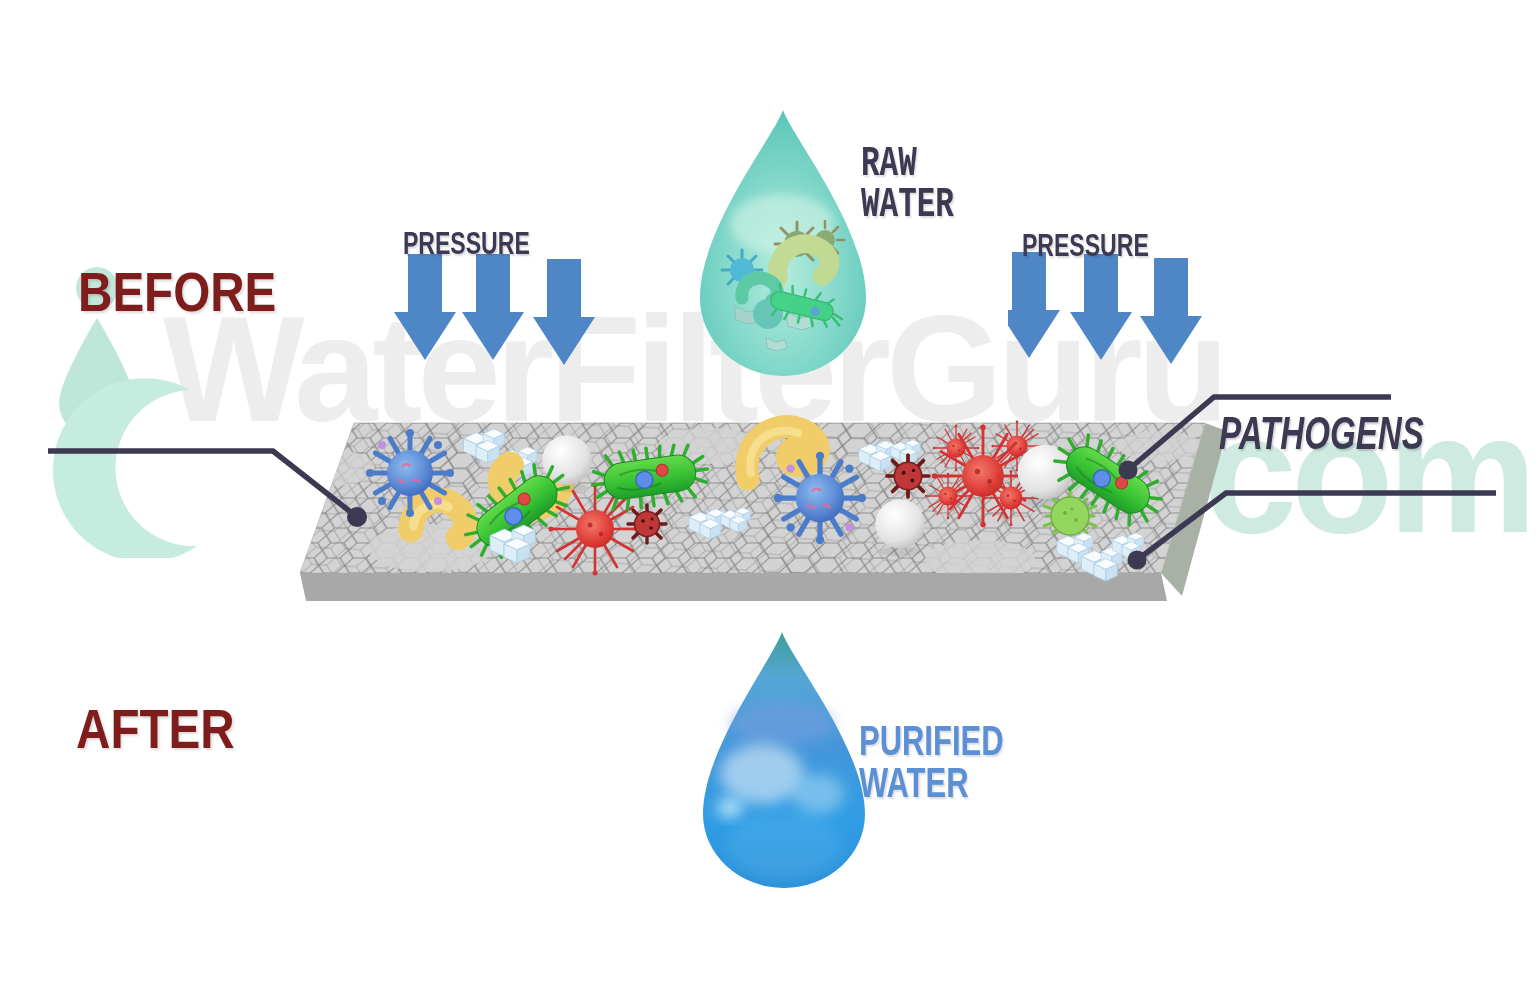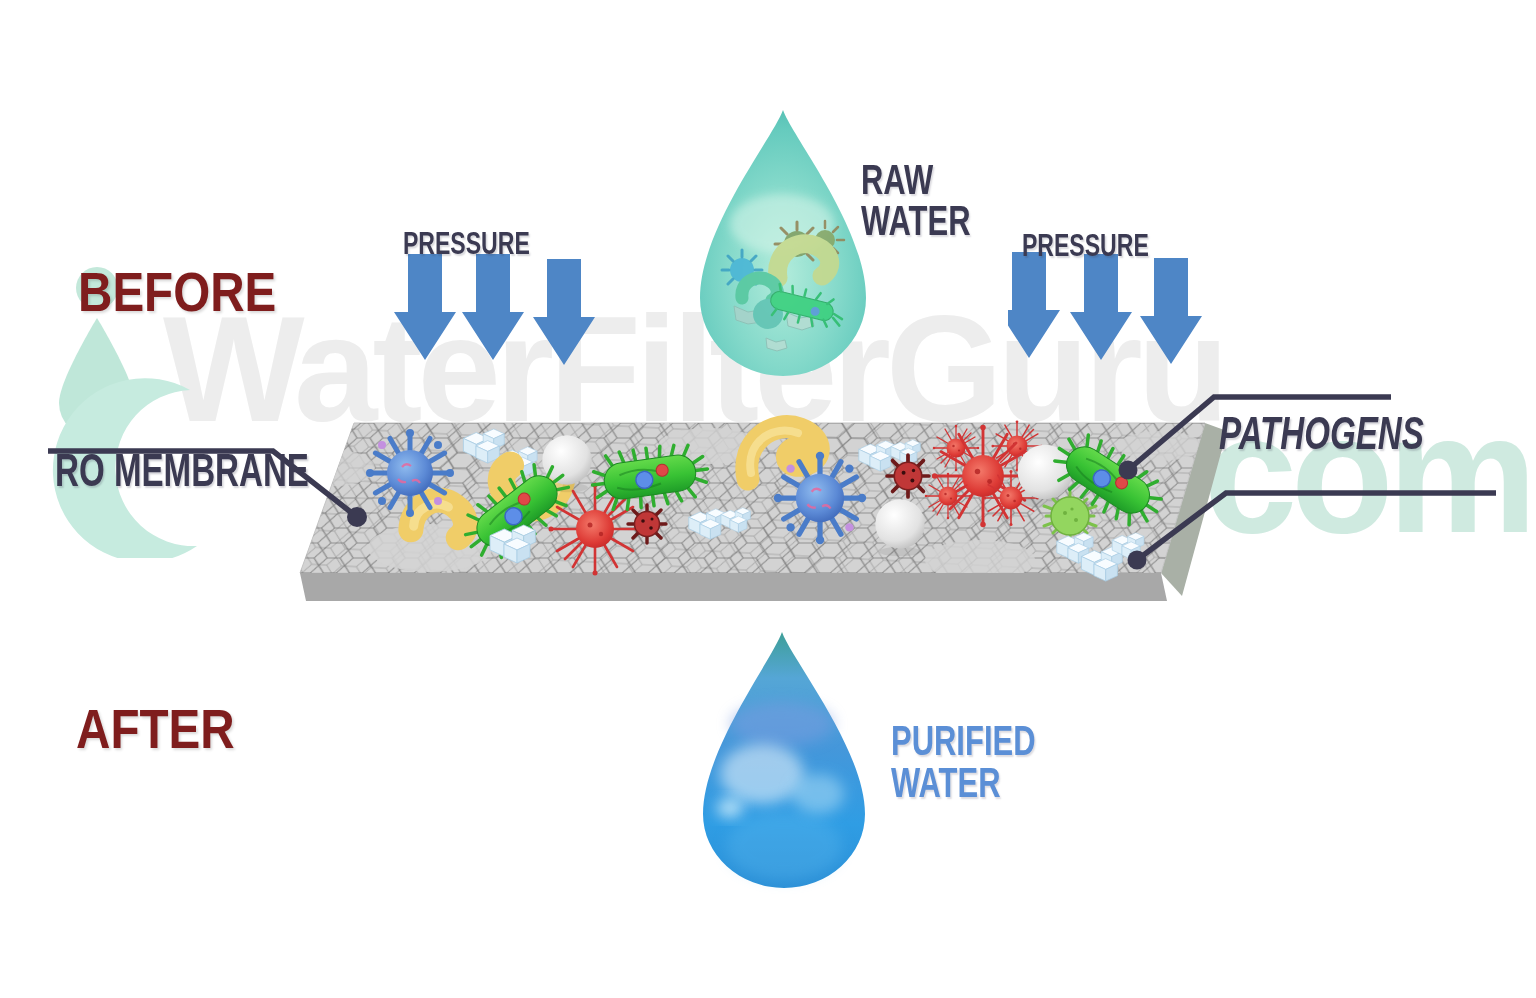--- a/index.html
+++ b/index.html
@@ -27,21 +27,21 @@
     position:absolute; font-weight:bold; color:#3b3a52; white-space:pre-line;
     z-index:6; line-height:1;
   }
   .lbl > span { display:inline-block; transform-origin:left top; }
   .stage-lbl { color:#7f1d1d; font-size:56px; text-shadow:2px 2px 3px rgba(0,0,0,.15); }
   .stage-lbl > span { transform:scaleX(.85); }
   .pressure-lbl { font-size:32px; text-shadow:2px 2px 2px rgba(59,58,82,.2);text-decoration:underline; }
   .pressure-lbl > span { transform:scaleX(.72); }
   .drop-lbl { font-size:43px; line-height:41px; text-shadow:2px 2px 2px rgba(59,58,82,.18); }
   .drop-lbl > span { transform:scaleX(.72); }
-  .purified-lbl { color:#5b8fd6; line-height:42px;margin-left:32px; }
+  .purified-lbl { color:#5b8fd6; line-height:42px; }
   .callout-lbl { font-size:46px; text-shadow:2px 2px 2px rgba(59,58,82,.22); }
   .callout-lbl > span { transform:scaleX(.72); }
   .callout-lbl.sx64 > span { transform:scaleX(.64); }
 
   .z2 { z-index:2; } .z3 { z-index:3; } .z4 { z-index:4; }
 </style>
 </head>
 <body>
 
 <div id="stage">
@@ -288,25 +288,23 @@
   <div class="lbl stage-lbl" style="left:78px; top:208px;">
     <span>BEFORE</span></div>
   <div class="lbl stage-lbl" style="left:76px; top:645px;text-align:right;">
     <span>AFTER</span></div>
 
   <div class="lbl pressure-lbl" style="left:403px; top:195px;">
     <span>PRESSURE</span></div>
   <div class="lbl pressure-lbl" style="left:1022px; top:197px;">
     <span>PRESSURE</span></div>
 
-  <div class="lbl drop-lbl" style="left:861px; top:118px;">
+  <div class="lbl drop-lbl" style="left:861px; top:102px;font-family:Liberation Mono, monospace;">
     <span>RAW
 WATER</span></div>
   <div class="lbl drop-lbl purified-lbl" style="left:859px; top:677px;">
     <span>PURIFIED
 WATER</span></div>
 
-  <div class="lbl callout-lbl" style="left:55px; top:401px;">
-    <span>RO MEMBRANE</span></div>
   <div class="lbl callout-lbl" style="left:1219px; top:364px;font-style:italic;">
     <span>PATHOGENS</span></div>
 
 </div>
 
 </body></html>

